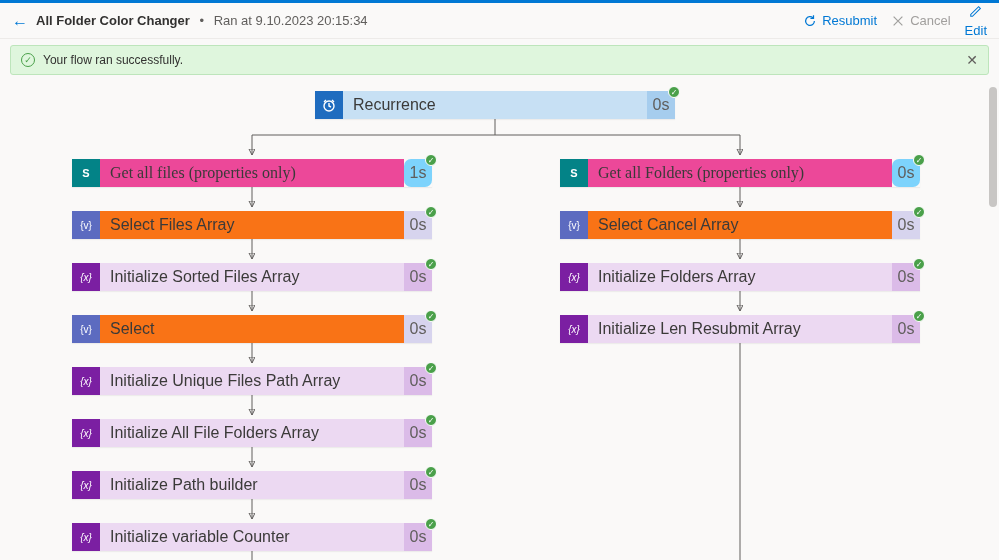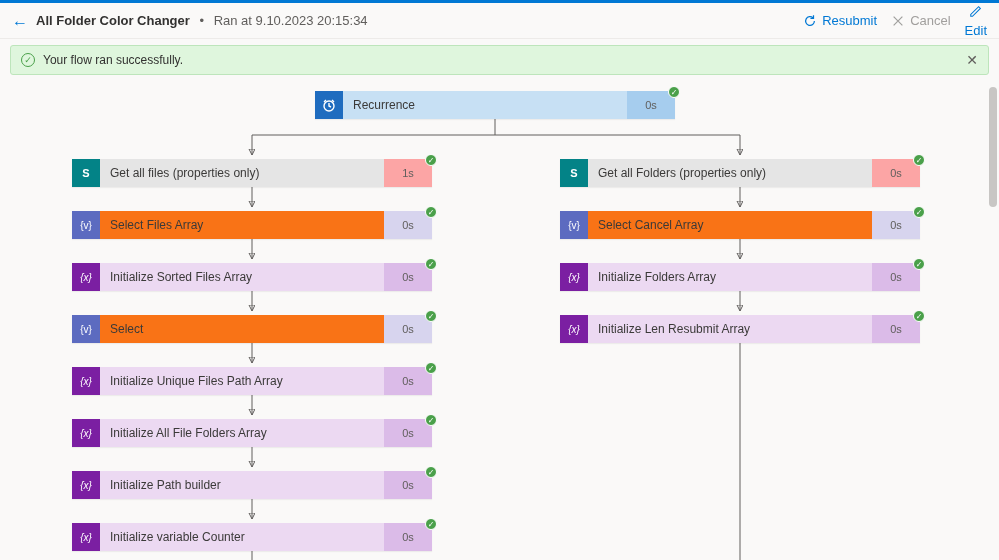--- a/index.html
+++ b/index.html
@@ -116,29 +116,29 @@
     align-items: center;
     justify-content: center;
     color: #fff;
     font-size: 13px;
   }
   .node .label {
     flex: 1;
     display: flex;
     align-items: center;
     padding: 0 10px;
-    font-size: 12px;
+    font-size: 16px;
     color: #3b3a39;
   }
   .node .dur {
-    width: 48px;
+    width: 28px;
     display: flex;
     align-items: center;
     justify-content: center;
-    font-size: 11px;
+    font-size: 16px;
     color: #605e5c;
   }
   .badge {
     position: absolute;
     top: -5px;
     right: -5px;
     width: 12px;
     height: 12px;
     background: #4aa04a;
     border-radius: 50%;
@@ -149,22 +149,22 @@
     font-size: 8px;
     border: 1px solid #fff;
   }
 
   
   .th-blue .icon { background: #1f6cbf; }
   .th-blue .label { background: #c7e0f4; }
   .th-blue .dur { background: #a6cdee; }
 
   .th-teal .icon { background: #038387; }
-  .th-teal .label { background: #e5e5e5; }
-  .th-teal .dur { background: #fca5a5; }
+  .th-teal .label { background: #ec4899; font-family: Liberation Serif, serif; }
+  .th-teal .dur { background: #7dd3fc; border-radius: 7px; }
 
   .th-lav .icon { background: #5c6bc0; }
   .th-lav .label { background: #f97316; }
   .th-lav .dur { background: #d7d4ee; }
 
   .th-pur .icon { background: #7b1fa2; }
   .th-pur .label { background: #ecd9f2; }
   .th-pur .dur { background: #dbbbe8; }
 
   svg.connectors {

